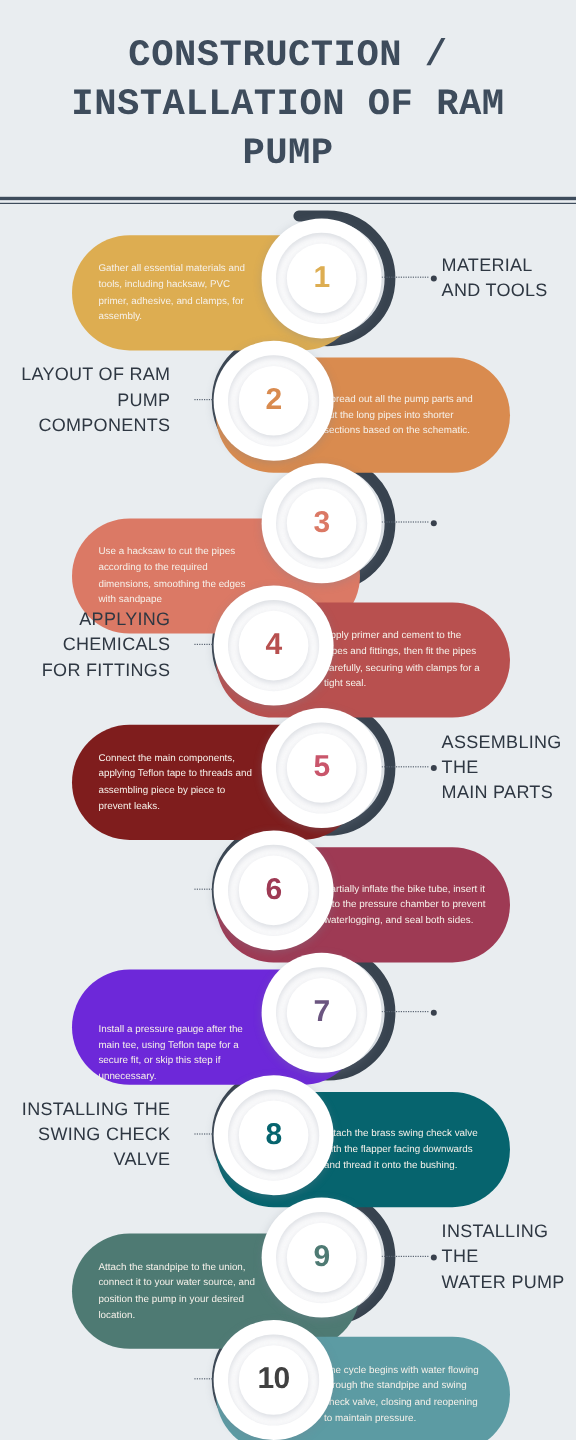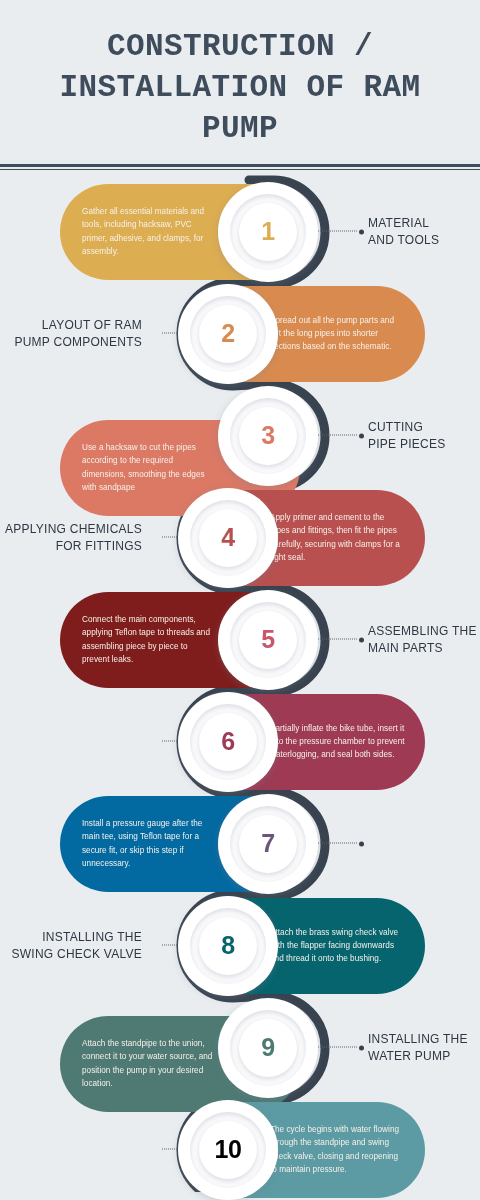--- a/index.html
+++ b/index.html
@@ -68,21 +68,21 @@
   .step {
     position: absolute;
     left: 0;
     width: 480px;
     height: 96px;
     z-index: 2;
   }
 
   .pill {
     position: absolute;
-    top: 0;
+    top: 12px;
     height: 96px;
     border-radius: 48px;
     box-sizing: border-box;
     display: flex;
     align-items: center;
   }
   
   .step.left .pill {
     left: 60px;
     width: 240px;
@@ -149,21 +149,21 @@
     line-height: 1;
     letter-spacing: -0.4px;
   }
 
   
   .label {
     position: absolute;
     top: 50%;
     transform: translateY(-50%);
     font-family: "Liberation Sans", sans-serif;
-    font-size: 12px;
+    font-size: 15px;
     font-weight: 400;
     line-height: 1.42;
     letter-spacing: 0.25px;
     color: #2e3742;
     text-transform: uppercase;
     white-space: pre-line;
   }
   .step.left .label  { left: 368px; text-align: left; }
   .step.right .label { right: 338px; text-align: right; }
 
@@ -254,22 +254,20 @@
           <div class="badge-ring">
             <div class="badge-inner">
               <span class="badge-num" style="color: rgb(219, 121, 101);">3</span>
             </div>
           </div>
         </div>
         <div class="connector">
           <div class="dots"></div>
           <div class="knob"></div>
         </div>
-        <div class="label">CUTTING
-PIPE PIECES</div>
       </div>
       <div class="step right" style="top: 320px;">
         <div class="pill" style="background: rgb(184, 80, 79);">
           <div class="pill-text">Apply primer and cement to the pipes and fittings, then fit the pipes carefully, securing with clamps for a tight seal.</div>
         </div>
         <div class="badge">
           <div class="badge-ring">
             <div class="badge-inner">
               <span class="badge-num" style="color: rgb(184, 80, 79);">4</span>
             </div>
@@ -310,21 +308,21 @@
               <span class="badge-num" style="color: rgb(158, 58, 84);">6</span>
             </div>
           </div>
         </div>
         <div class="connector">
           <div class="dots"></div>
           <div class="knob"></div>
         </div>
       </div>
       <div class="step left" style="top: 626px;">
-        <div class="pill" style="background: #0369a1;">
+        <div class="pill" style="background: #6d28d9; align-items: flex-end;">
           <div class="pill-text">Install a pressure gauge after the main tee, using Teflon tape for a secure fit, or skip this step if unnecessary.</div>
         </div>
         <div class="badge">
           <div class="badge-ring">
             <div class="badge-inner">
               <span class="badge-num" style="color: rgb(107, 85, 128);">7</span>
             </div>
           </div>
         </div>
         <div class="connector">
@@ -368,21 +366,21 @@
         <div class="label">INSTALLING THE
 WATER PUMP</div>
       </div>
       <div class="step right" style="top: 932px;">
         <div class="pill" style="background: rgb(92, 155, 163);">
           <div class="pill-text">The cycle begins with water flowing through the standpipe and swing check valve, closing and reopening to maintain pressure.</div>
         </div>
         <div class="badge">
           <div class="badge-ring">
             <div class="badge-inner">
-              <span class="badge-num" style="color: #000000;">10</span>
+              <span class="badge-num" style="color: #404040;">10</span>
             </div>
           </div>
         </div>
         <div class="connector">
           <div class="dots"></div>
           <div class="knob"></div>
         </div>
       </div>
     </div>
 </div>

